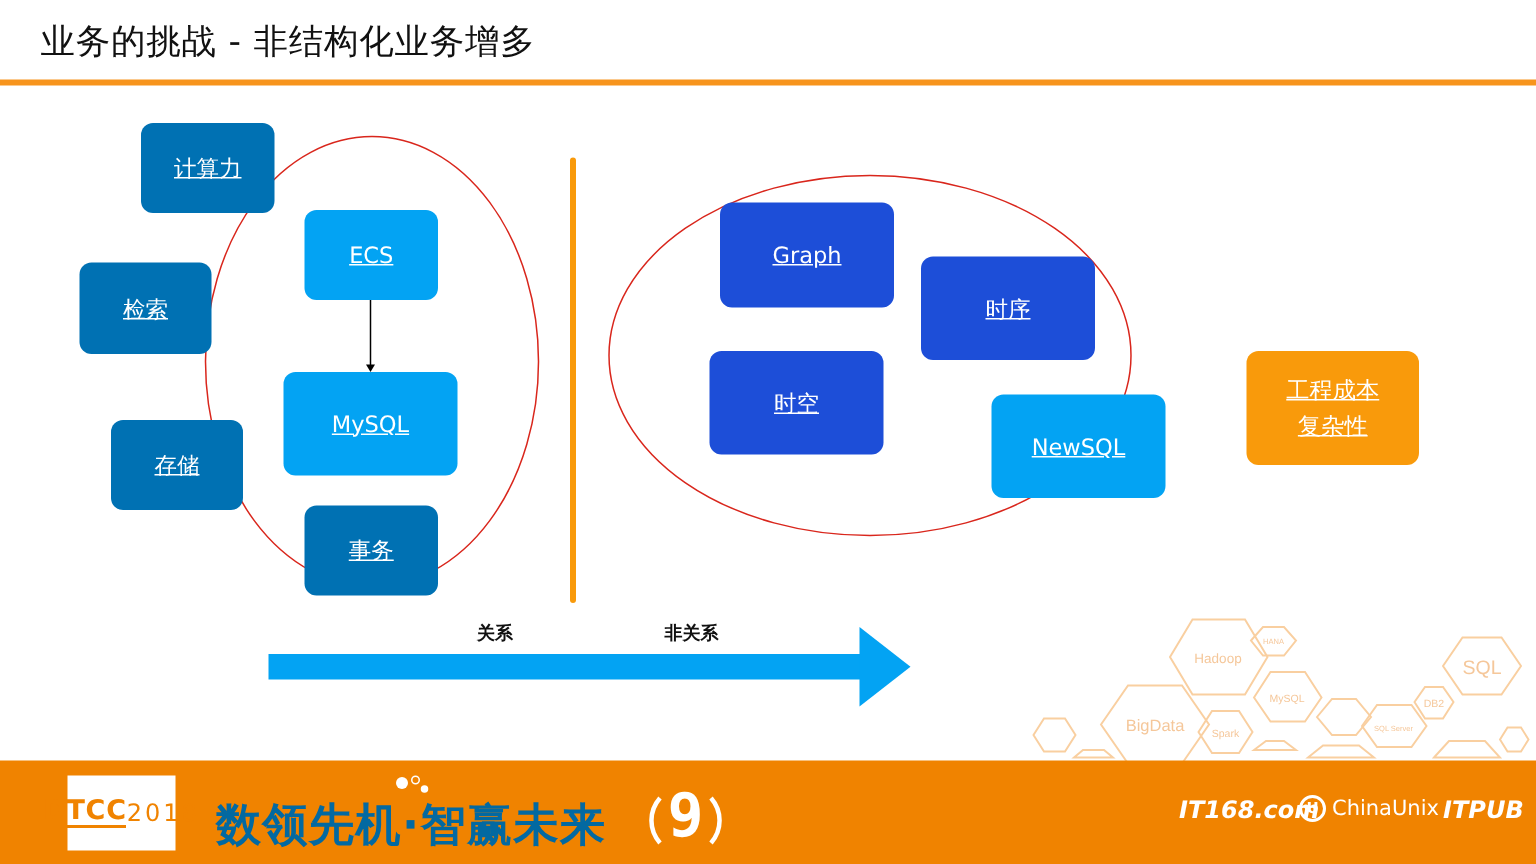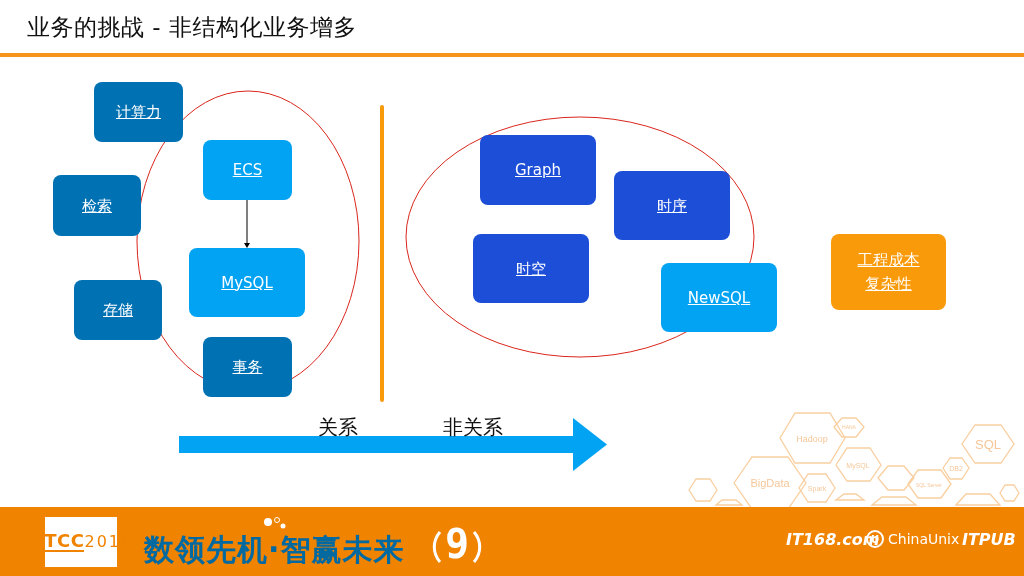--- a/index.html
+++ b/index.html
@@ -6,21 +6,21 @@
   html, body { width:1024px; height:576px; overflow:hidden; background:#ffffff; }
   body { position:relative; font-family:"DejaVu Sans", "Liberation Sans", sans-serif; }
   .title { position:absolute; left:27px; top:12px; font-size:23px; font-weight:normal; color:#111; letter-spacing:0.5px; }
   .title-rule { position:absolute; left:0; top:53px; width:1024px; height:4px; background:#F7941D; }
   .box { position:absolute; border-radius:8px; color:#fff; display:flex; align-items:center; justify-content:center; text-align:right; font-size:15px; line-height:24px;text-decoration:underline; }
   .dark { background:#0071B3; }
   .bright { background:#03A3F3; }
   .teal { background:#1d4ed8; }
   .orange { background:#F99A0B; font-size:15.5px; }
   .divider { position:absolute; left:380px; top:105px; width:4px; height:297px; background:#F99A0B; border-radius:2px; }
-  .axis-label { position:absolute; top:414px; font-size:20px; font-weight:normal; color:#111;text-align:right; }
+  .axis-label { position:absolute; top:414px; font-size:12px; font-weight:bold; color:#111;text-align:right; }
   svg.overlay { position:absolute; left:0; top:0; }
   .band { position:absolute; left:0; top:507px; width:1024px; height:69px; background:#F08300; }
   .dtcc { position:absolute; left:45px; top:517px; width:72px; height:50px; background:#fff; display:flex; flex-direction:row; align-items:center; justify-content:center; color:#F08300; font-weight:bold; }
   .dtcc .t1 { font-size:18px; line-height:18px; letter-spacing:0.5px; border-bottom:2px solid #F08300; }
   .dtcc .t2 { font-size:16px; line-height:20px; letter-spacing:2px; font-weight:normal; }
   .slogan { position:absolute; left:144px; top:530px; font-size:30px; font-weight:bold; color:#0369a1; letter-spacing:1px; }
   .nine { position:absolute; left:430px; top:520px; width:54px; height:50px; color:#fff; font-size:40px; font-weight:bold; text-align:center; line-height:48px; font-family:"DejaVu Sans Mono", monospace; }
   .sponsor { position:absolute; top:530px; color:#fff; font-weight:bold; font-style:italic; font-size:16px; }
   .sponsor.cu { font-style:normal; font-weight:normal; font-size:14px; display:flex; align-items:center; gap:4px; }
   .cu-icon { width:18px; height:18px; border:2px solid #fff; border-radius:50%; display:inline-flex; align-items:center; justify-content:center; font-size:10px; font-weight:bold; }

